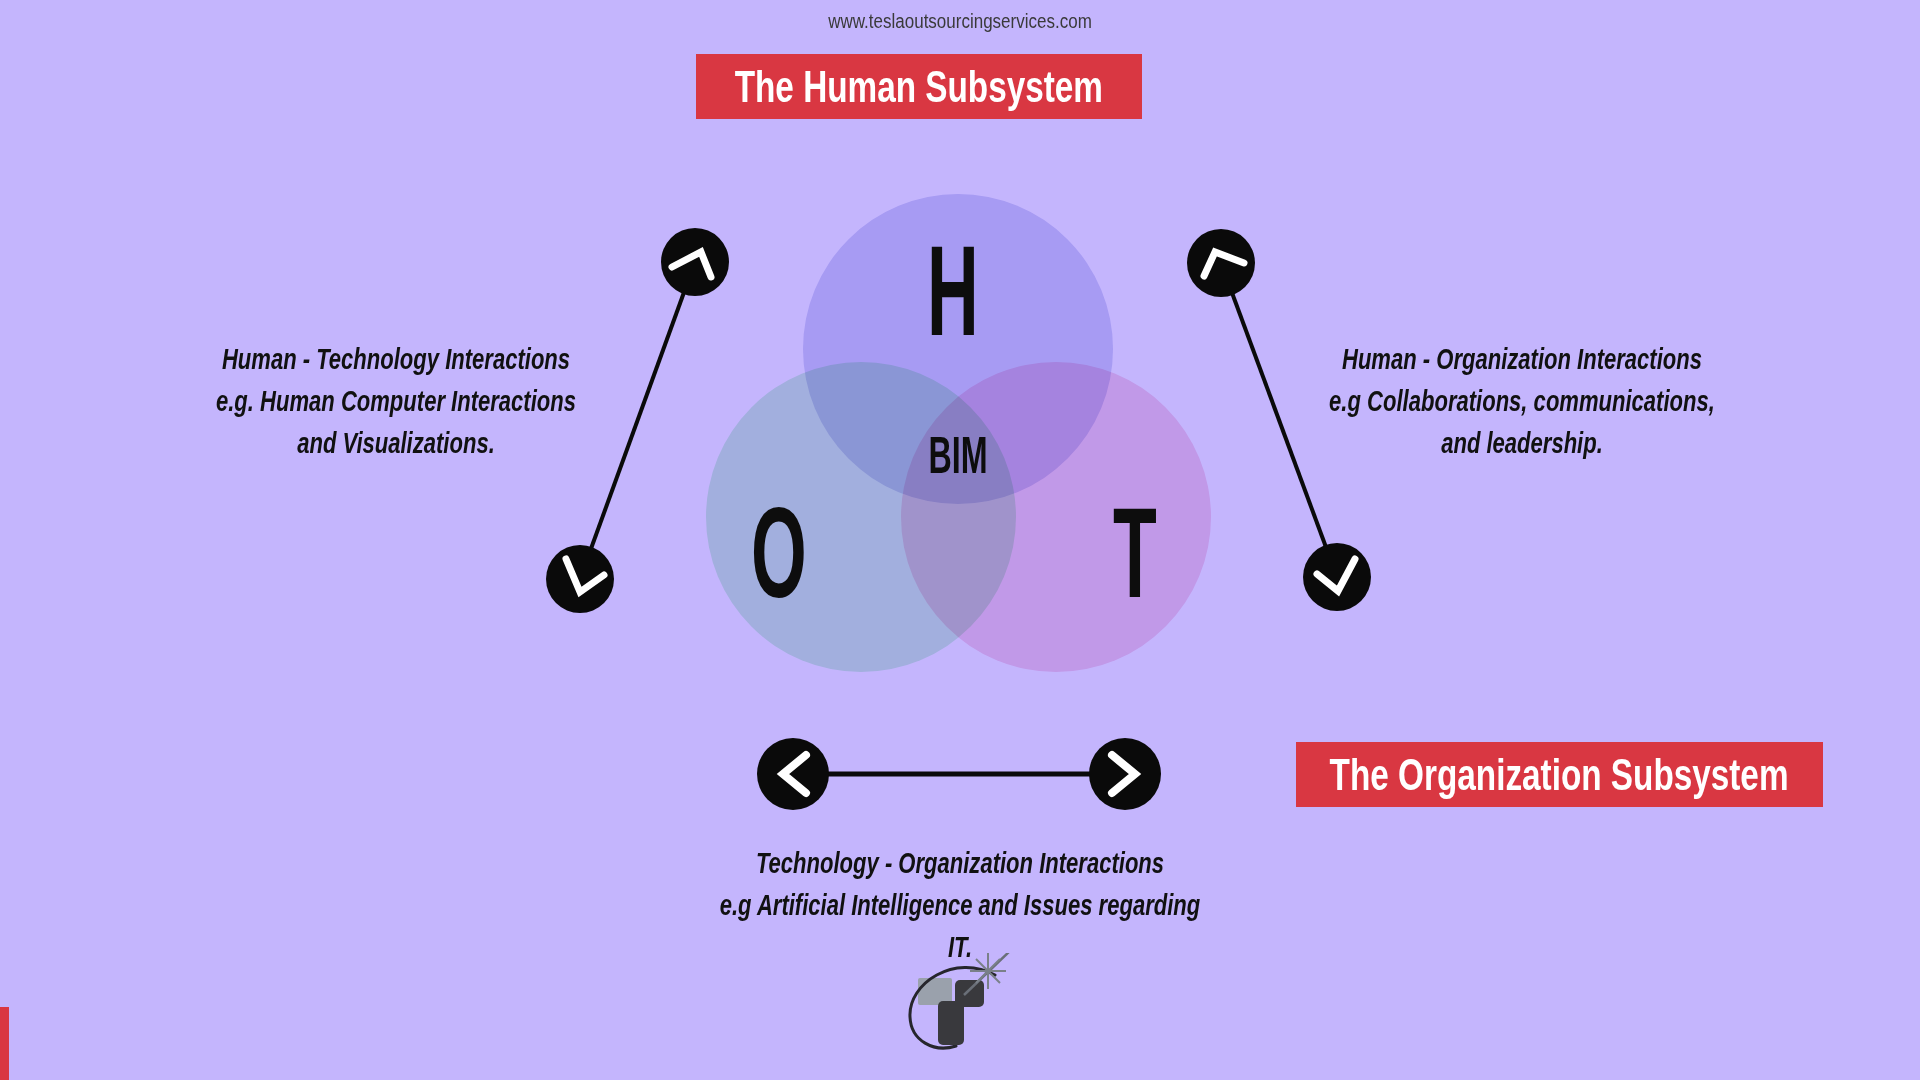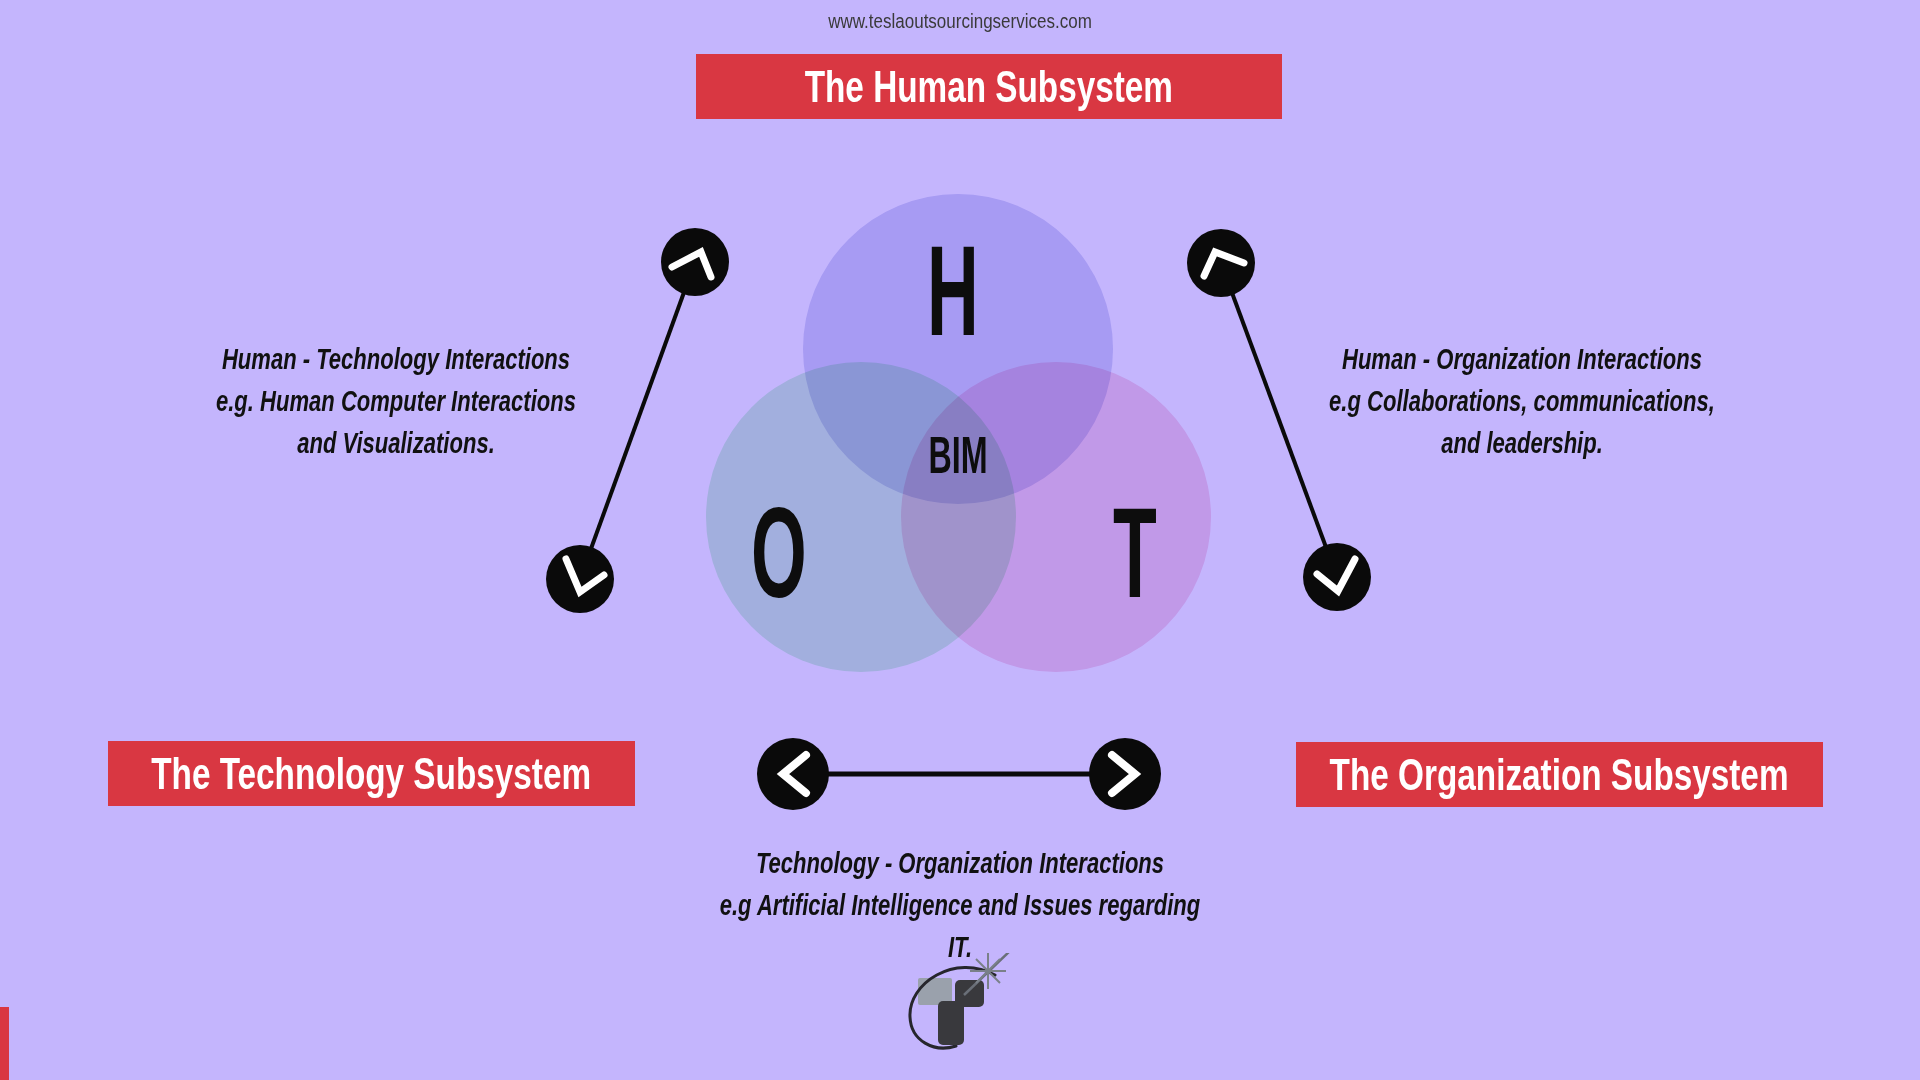--- a/index.html
+++ b/index.html
@@ -10,21 +10,21 @@
   
   #site-url {
     position:absolute; left:660px; top:10px; width:600px; text-align:center;
     font-size:20px; color:#3a3a3a; transform:scaleX(.85); white-space:nowrap;
   }
   
   .banner {
     position:absolute; height:65px; background:#d93742;
     display:flex; align-items:center; justify-content:center;
   }
-  #banner-human        { left:696px;  top:54px;  width:586px; }
+  #banner-human        { left:696px;  top:54px;  width:446px; }
   #banner-technology   { left:108px;  top:741px; width:527px; }
   #banner-organization { left:1296px; top:742px; width:527px;justify-content:center; }
   .banner .banner-text {
     color:#ffffff; font-weight:bold; font-size:45px; white-space:nowrap;
     transform:scaleX(.74);
   }
   
   .venn-circle { position:absolute; width:310px; height:310px; border-radius:50%; mix-blend-mode:multiply; }
   #circle-h { left:803px; top:194px; background:#d9daf5; }
   #circle-o { left:706px; top:362px; background:#d3f7e0; }
@@ -58,23 +58,20 @@
 </style>
 </head>
 <body>
 
 <div id="canvas">
 
   <div id="site-url">www.teslaoutsourcingservices.com</div>
 
   <div class="banner" id="banner-human">
     <span class="banner-text">The Human Subsystem</span>
-  </div>
-  <div class="banner" id="banner-technology">
-    <span class="banner-text">The Technology Subsystem</span>
   </div>
   <div class="banner" id="banner-organization">
     <span class="banner-text">The Organization Subsystem</span>
   </div>
 
   <div class="venn-circle" id="circle-h"></div>
   <div class="venn-circle" id="circle-o"></div>
   <div class="venn-circle" id="circle-t"></div>
   <div class="venn-letter" id="letter-h">H</div>
   <div class="venn-letter" id="letter-o">O</div>

